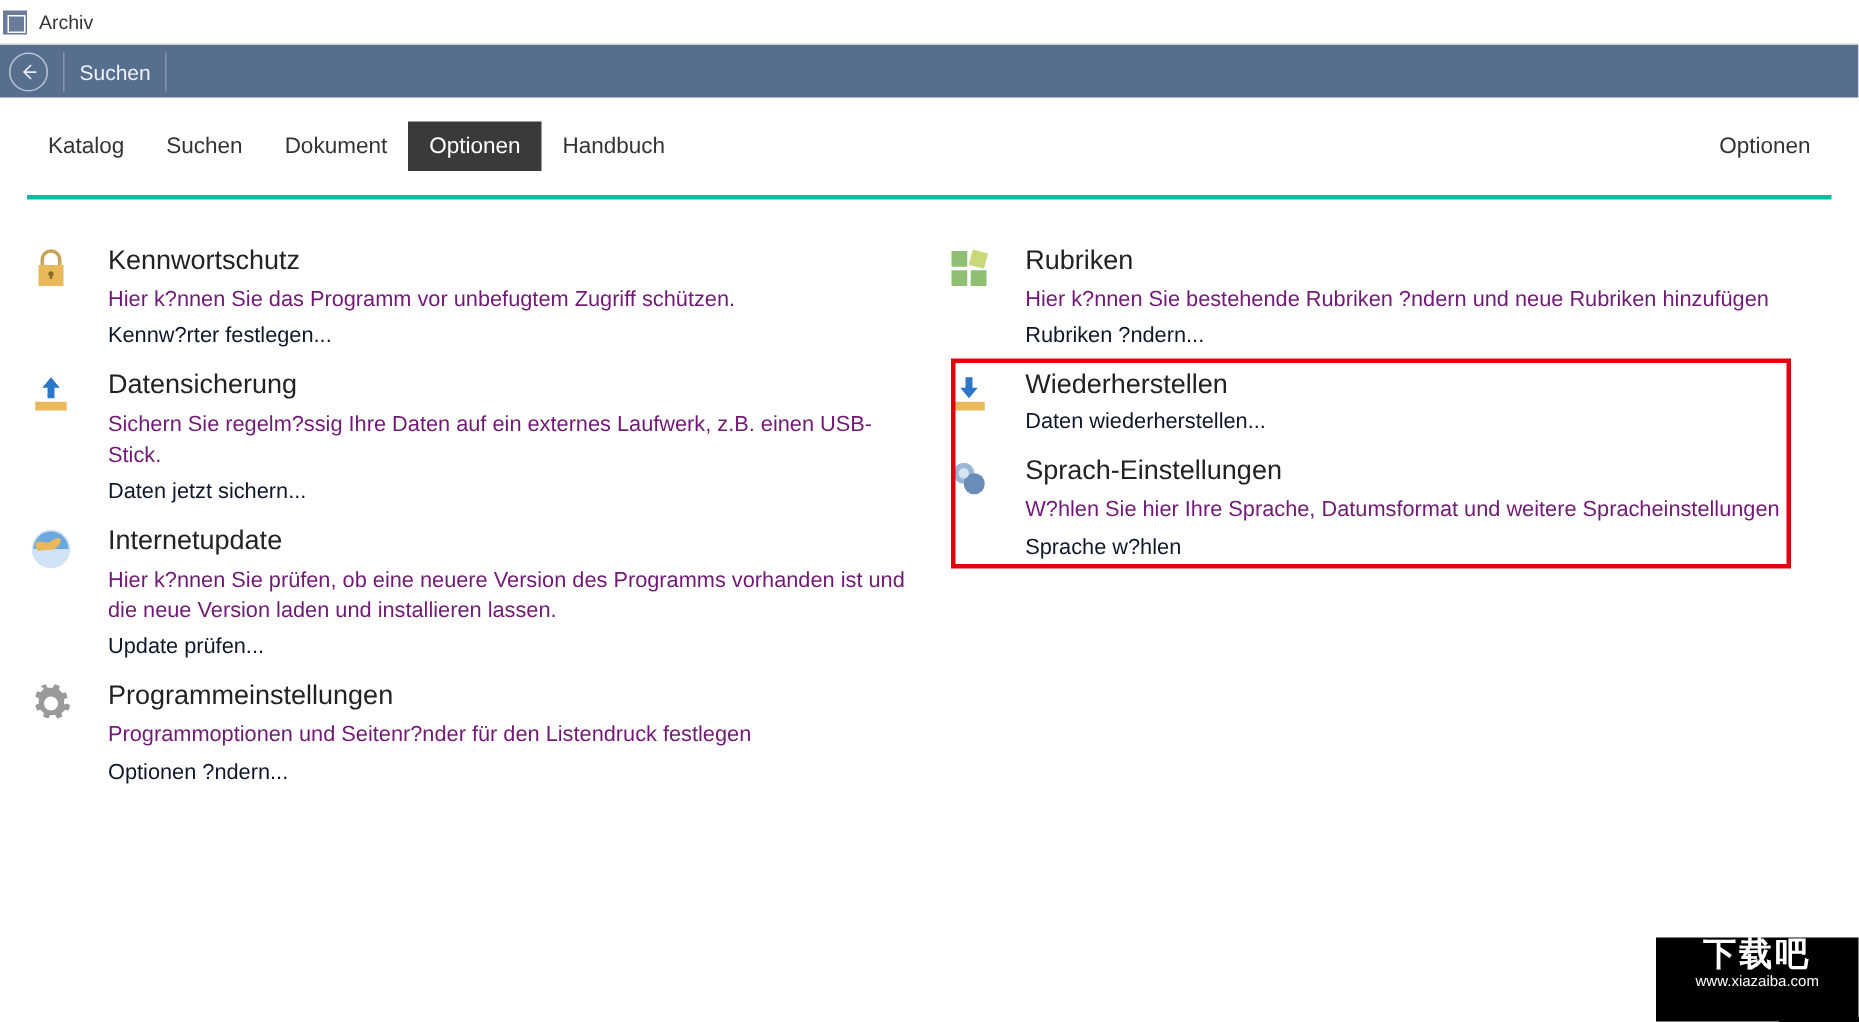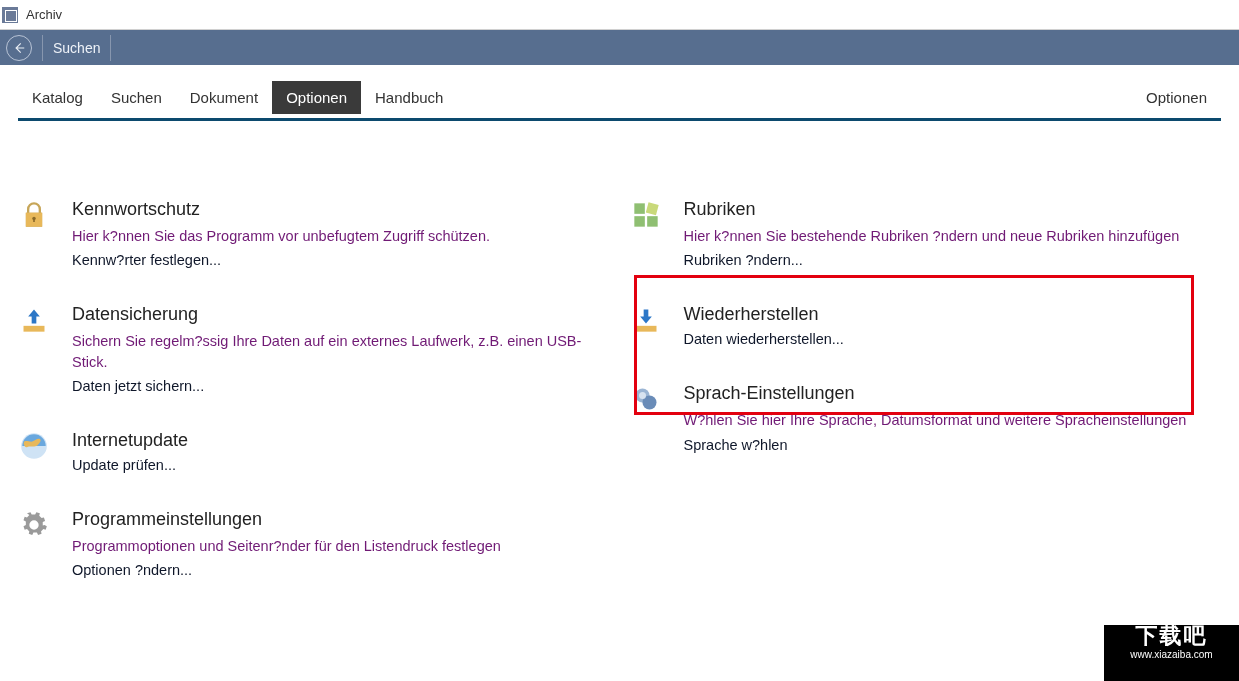--- a/index.html
+++ b/index.html
@@ -61,22 +61,22 @@
     .toolbar-text {
       color: #eef2f8;
       font-size: 14px;
     }
     .content {
       padding: 16px 18px 0 18px;
     }
     .tabs-row {
       display: flex;
       align-items: center;
-      border-bottom: 3px solid #0c4a6e;
-      padding-bottom: 4px;
+      border-bottom: 3px solid #14b8a6;
+      padding-bottom: 16px;
     }
     .tabs { display: flex; gap: 0; }
     .tab {
       padding: 8px 14px;
       font-size: 15px;
       color: #333;
       cursor: pointer;
     }
     .tab.active {
       background: #3a3a3a;
@@ -89,22 +89,21 @@
       padding: 8px 14px;
     }
     .grid {
       display: flex;
       margin-top: 30px;
     }
     .col {
       flex: 1;
       display: flex;
       flex-direction: column;
-      gap: 36px;
-      margin-top: 48px;
+      gap: 14px;
     }
     .col.left { padding-right: 20px; }
     .col.right { padding-left: 0; position: relative; }
     .opt {
       display: flex;
       gap: 22px;
     }
     .opt-icon {
       width: 32px;
       flex: 0 0 32px;
@@ -235,20 +234,21 @@
       <div class="opt">
         <div class="opt-icon">
           <svg width="28" height="28" viewBox="0 0 24 24">
               <circle cx="12" cy="12" r="11" fill="#cfe3f5"></circle>
               <path fill="#6aa8de" d="M2 12a10 10 0 0120 0H2z"></path>
               <path fill="#e8b85a" d="M4 8c2-1 5 1 7 0s4-3 6-2-1 5-3 6-6 0-8 1-4-4-2-5z"></path>
             </svg>
         </div>
         <div class="opt-body">
           <div class="opt-title">Internetupdate</div>
+          <div class="opt-desc">Hier k?nnen Sie prüfen, ob eine neuere Version des Programms vorhanden ist und die neue Version laden und installieren lassen.</div>
           <div class="opt-link">Update prüfen...</div>
         </div>
       </div>
 
       <div class="opt">
         <div class="opt-icon">
           <svg width="28" height="28" viewBox="0 0 24 24">
               <path fill="#9a9a9a" d="M12 8a4 4 0 100 8 4 4 0 000-8zm9 4l2 1-1 3-2-.5-2 2 .5 2-3 1-1-2h-3l-1 2-3-1 .5-2-2-2-2 .5-1-3 2-1v-3l-2-1 1-3 2 .5 2-2L6 2l3-1 1 2h3l1-2 3 1-.5 2 2 2 2-.5 1 3-2 1v3z"></path>
             </svg>
         </div>

